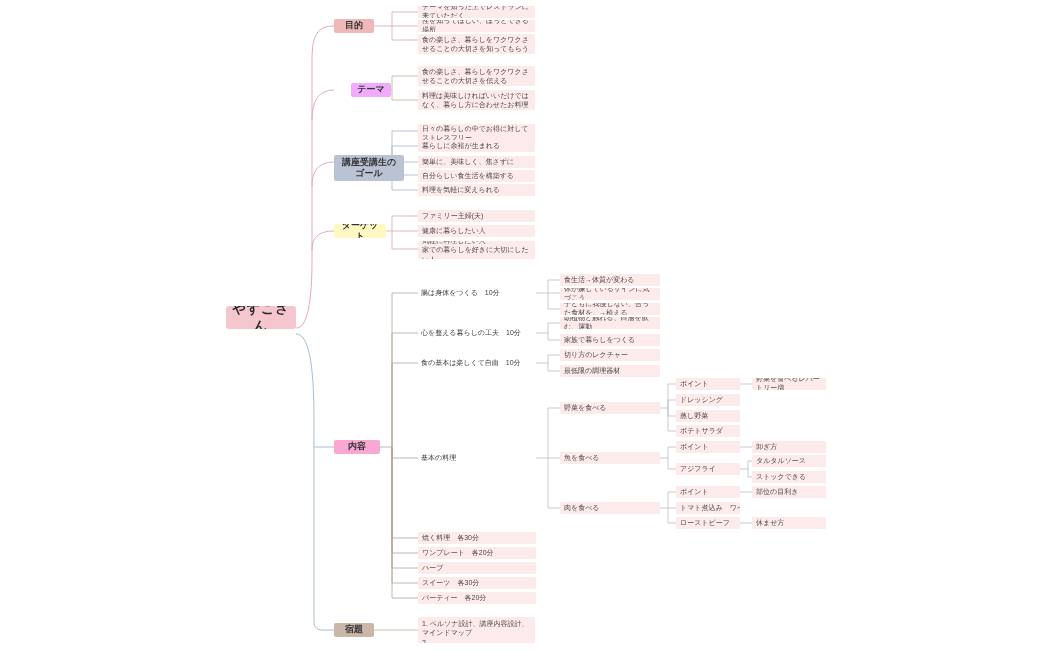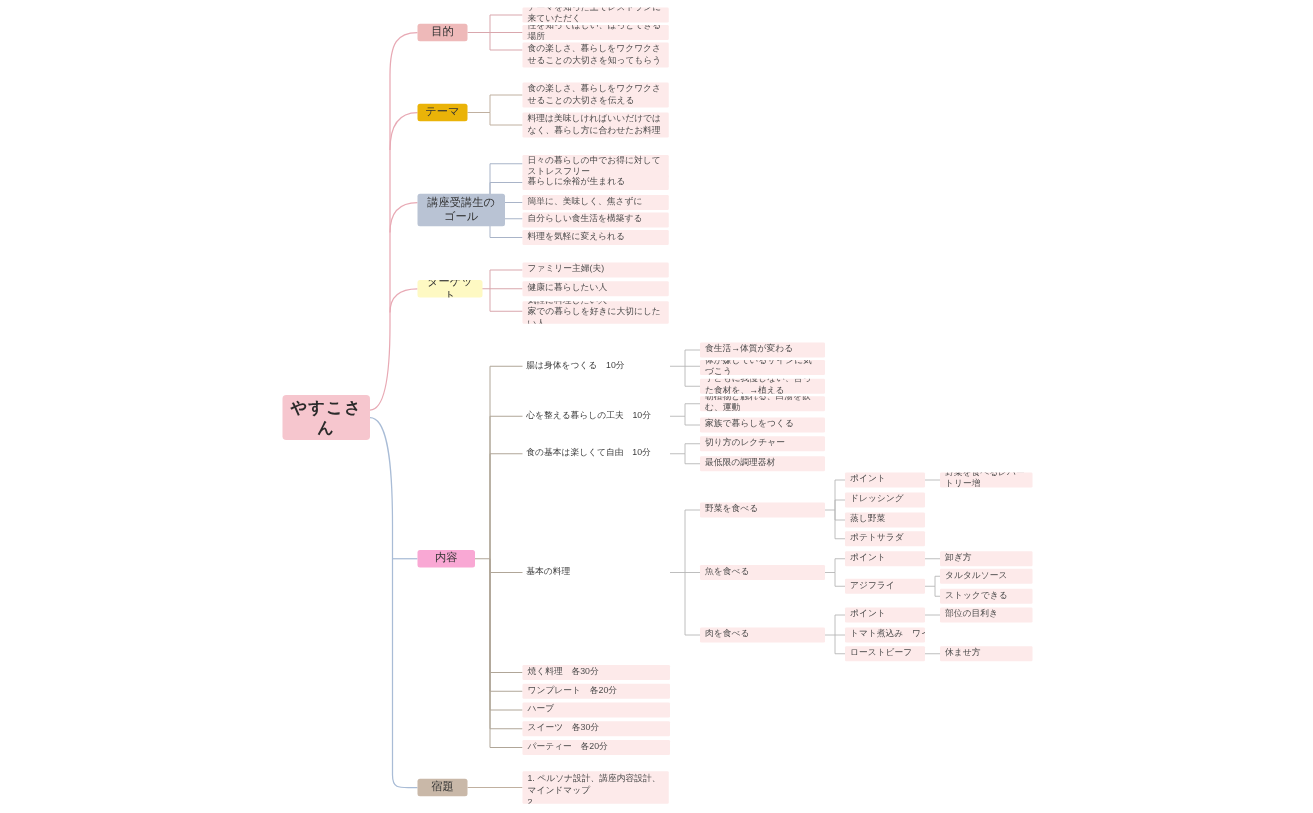--- a/index.html
+++ b/index.html
@@ -42,29 +42,29 @@
     font-weight: bold;
     font-size: 13px;
     border-radius: 3px;
     justify-content: center;
     text-align: center;
     letter-spacing: 1px;
   }
   
   .n-l1 {
     font-size: 9px;
-    font-weight: normal;
+    font-weight: bold;
     color: #333333;
     border-radius: 2px;
     padding: 0 6px;
     justify-content: center;
     text-align: center;
   }
   .c-mokuteki { background: #eeb9b9; }
-  .c-theme    { background: #eab308; }
+  .c-theme    { background: #f0abfc; margin-left: 17px; }
   .c-goal     { background: #b9c3d4; }
   .c-target   { background: #fef9c3; }
   .c-naiyou   { background: #f9a8d4; }
   .c-kadai    { background: #c9b8a8; }
 
   
   .n-leaf {
     background: #fdeaea;
     color: #4a4a4a;
     font-size: 7px;
@@ -175,21 +175,21 @@
 
       <path d="M740 384 L 752 384"></path>
       <path d="M740 447 L 752 447"></path>
       <path d="M740 469 L 748 469 L 748 461 L 752 461"></path>
       <path d="M748 469 L 748 477 L 752 477"></path>
       <path d="M740 492 L 752 492"></path>
       <path d="M740 523 L 752 523"></path>
     </g>
   </svg>
 
-  <div class="node n-root" style="left:226px; top:316px; width:70px; height:36px;">
+  <div class="node n-root" style="left:226px; top:306px; width:70px; height:23px;">
     <span>やすこさん</span>
   </div>
 
   <div class="node n-l1 c-mokuteki" style="left:334px; top:19px; width:40px; height:14px;">
     <span>目的</span>
   </div>
   <div class="node n-leaf" style="left:418px; top:6px; width:117px; height:12px;">
     <span>テーマを知った上でレストランに来ていただく</span>
   </div>
   <div class="node n-leaf" style="left:418px; top:20px; width:117px; height:12px;">

